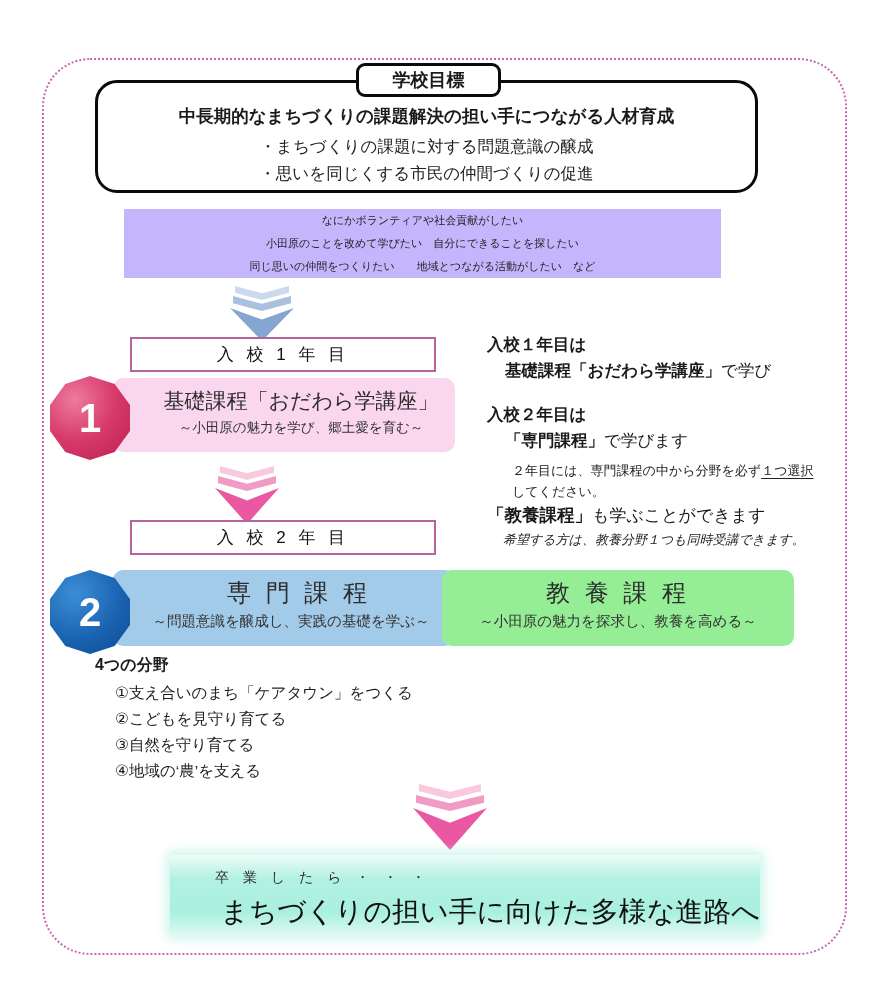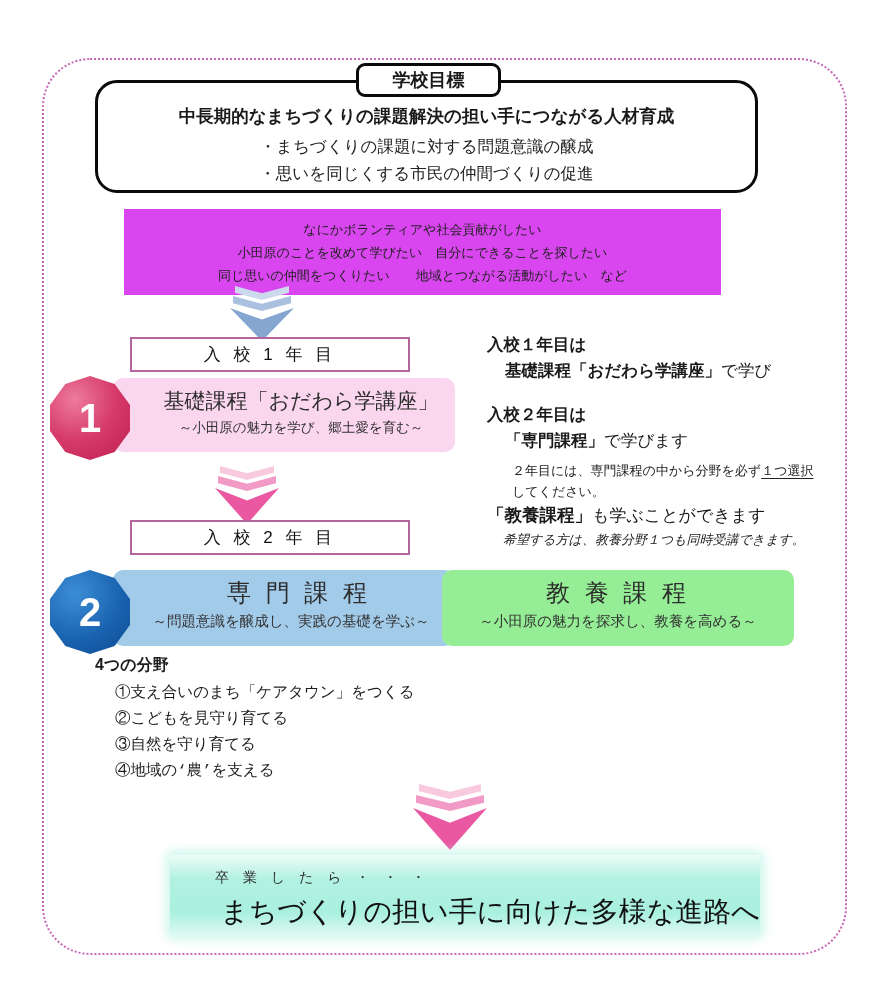--- a/index.html
+++ b/index.html
@@ -14,43 +14,43 @@
     border: 3px solid #0a0a0a; border-radius: 22px; background: #fff; }
   .goal-label { position: absolute; left: 356px; top: 63px; width: 145px; height: 34px;
     border: 3px solid #0a0a0a; border-radius: 9px; background: #fff; z-index: 3;
     display: flex; align-items: center; justify-content: center; font-weight: bold; font-size: 18px; }
   .goal-heading { position: absolute; top: 21px; width: 100%; text-align: center;
     font-weight: bold; font-size: 17.5px; }
   .goal-bullets { position: absolute; top: 50px; width: 100%; text-align: center;
     font-size: 16.5px; line-height: 27px; color: #222; }
 
   
-  .needs-box { position: absolute; left: 124px; top: 209px; width: 597px; height: 86px;
-    background: #d946ef; display: flex; flex-direction: column; justify-content: center;
-    text-align: center; font-size: 13px; line-height: 23px; color: #222; }
+  .needs-box { position: absolute; left: 124px; top: 209px; width: 597px; height: 69px;
+    background: #c4b5fd; display: flex; flex-direction: column; justify-content: center;
+    text-align: center; font-size: 11px; line-height: 23px; color: #222; }
 
   
   .arrow { position: absolute; display: flex; flex-direction: column; align-items: center; }
   .band { clip-path: polygon(0 0, 50% 52%, 100% 0, 100% 48%, 50% 100%, 0 48%); }
   .tri  { clip-path: polygon(0 0, 50% 35%, 100% 0, 50% 100%); }
   .arrow-blue { left: 230px; top: 286px; }
   .arrow-blue .b1 { width: 54px; height: 14px; background: #ccd9ec; margin-bottom: -4px; }
   .arrow-blue .b2 { width: 58px; height: 15px; background: #a9c1de; margin-bottom: -3px; }
   .arrow-blue .t  { width: 64px; height: 33px; background: #85a6d0; }
   .arrow-pink1 { left: 215px; top: 466px; }
   .arrow-pink1 .b1 { width: 54px; height: 14px; background: #f9cade; margin-bottom: -4px; }
   .arrow-pink1 .b2 { width: 58px; height: 15px; background: #f09ac5; margin-bottom: -3px; }
   .arrow-pink1 .t  { width: 64px; height: 36px; background: #ea58a2; }
   .arrow-pink2 { left: 413px; top: 784px; }
   .arrow-pink2 .b1 { width: 62px; height: 15px; background: #f9cade; margin-bottom: -4px; }
   .arrow-pink2 .b2 { width: 68px; height: 16px; background: #f09ac5; margin-bottom: -3px; }
   .arrow-pink2 .t  { width: 74px; height: 42px; background: #ea58a2; }
 
   
-  .year-box { position: absolute; left: 130px; width: 280px; height: 35px; background: #fff;
+  .year-box { position: absolute; left: 130px; width: 306px; height: 35px; background: #fff;
     border: 2px solid #b5659e; display: flex; align-items: center; justify-content: center;
     font-size: 17px; letter-spacing: 4px; color: #111; }
   .year-box.y1 { top: 337px; }
   .year-box.y2 { top: 520px; }
 
   
   .course { position: absolute; border-radius: 10px; text-align: center; }
   .course .title { color: #2d2d2d; }
   .course .subtitle { color: #333; }
   .course-basic { left: 113px; top: 378px; width: 342px; height: 74px; background: #fbd6ef; }
@@ -76,21 +76,21 @@
   .info-line { position: absolute; font-size: 16.5px; }
   .info-line .bold { font-weight: bold; }
   .note { position: absolute; font-size: 13px; line-height: 21px; color: #222; }
   .note u { text-underline-offset: 3px; }
   .liberal-line { position: absolute; font-size: 17px; }
   .liberal-line .bold { font-weight: bold; font-size: 17.5px; }
 
   
   .fields { position: absolute; font-size: 15.5px; line-height: 26px; color: #1c1c1c; }
   .fields .fields-heading { font-weight: bold; font-size: 16px; margin-bottom: 2px; }
-  .fields .item { margin-left: 20px; font-family: Liberation Mono, monospace; }
+  .fields .item { margin-left: 20px; }
   .fields-special { left: 95px; top: 652px; }
   .fields-liberal { left: 468px; top: 652px; }
 
   
   .grad-box { position: absolute; left: 170px; top: 855px; width: 590px; height: 80px;
     background: linear-gradient(180deg, #eefcf8 0%, #b2f1e1 30%, #a9f0df 72%, #ddf9f2 100%);
     border-radius: 4px; box-shadow: 0 0 10px 5px rgba(176, 241, 224, 0.55); }
   .grad-lead { margin: 14px 0 0 45px; font-size: 14px; letter-spacing: 5px; color: #2d2d2d; }
   .grad-main { margin-top: 6px; text-align: right; font-size: 28px; color: #111; }
 </style>

